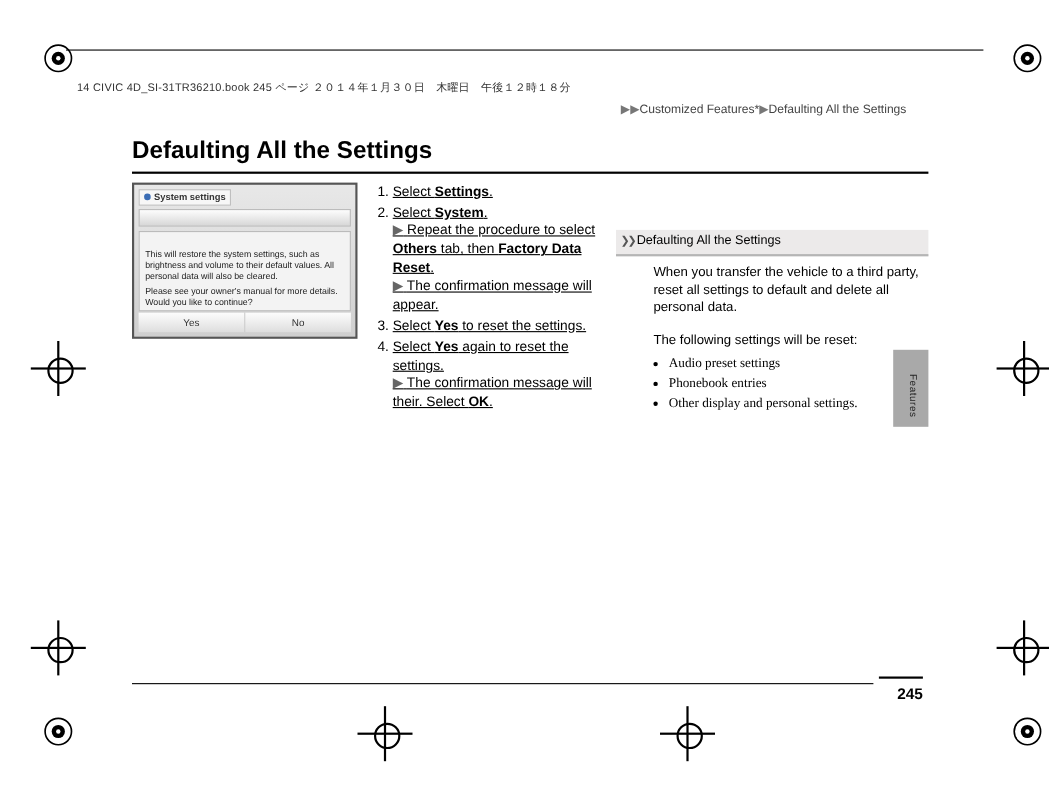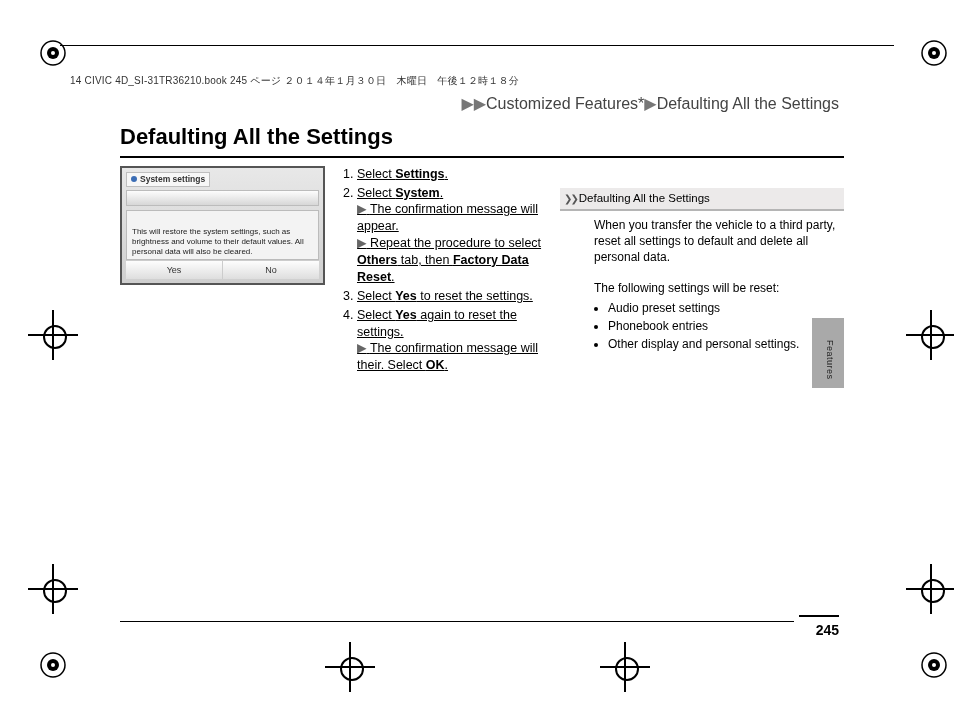--- a/index.html
+++ b/index.html
@@ -55,22 +55,22 @@
     left: 70px;
     font-size: 10px;
     color: #333;
     letter-spacing: 0.2px;
     margin-top: 22px;
   }
 
   .breadcrumb {
     position:absolute;
     top: 93px;
-    right: 115px;
-    font-size: 16px;
+    right: 130px;
+    font-size: 11px;
     color:#444;
   }
   .breadcrumb .arr { color:#777; }
 
   .page {
     position:absolute;
     top: 122px;
     left: 120px;
     right: 110px;
   }
@@ -78,21 +78,21 @@
     font-size: 22px;
     font-weight: 700;
     border-bottom: 2px solid #000;
     padding-bottom: 4px;
     margin-bottom: 8px;
   }
   .intro { padding-bottom:6px; }
 
   .cols {
     display:flex;
-    align-items:center;
+    align-items:flex-end;
   }
 
   
   .leftcol { width: 440px; display:flex; gap:14px; align-items:flex-start;}
   .screenshot {
     width: 205px;
     border: 2px solid #555;
     background: linear-gradient(#e8e8e8,#cfcfcf);
     padding: 4px;
     box-sizing:border-box;
@@ -154,21 +154,21 @@
     display:flex;
     align-items:center;
     gap:2px;
   }
   .rc-head .chev { font-size:10px; color:#555; letter-spacing:-2px;}
   .rc-body {
     padding:6px 4px 0 6px;
     font-size:12px;
     margin-left:28px;
   }
-  .rc-body ul { margin:4px 0 0 14px; padding:0; }
+  .rc-body ul { margin:4px 0 0 14px; padding:0;font-family:Liberation Serif, serif; }
   .rc-body li { margin-bottom:2px;}
 
   .side-tab {
     position:absolute;
     right:110px;
     top:318px;
     width:32px;
     height:70px;
     background:#a9a9a9;
   }
@@ -261,33 +261,34 @@
 <div class="page">
   <div class="title">Defaulting All the Settings</div>
 
   <div class="cols">
     <div class="leftcol">
       <div class="screenshot">
         <div class="tab"><span class="dot"></span><span>System settings</span></div>
         <div class="bar"></div>
         <div class="dialog">
           <div>This will restore the system settings, such as brightness and volume to their default values. All personal data will also be cleared.</div>
+          <div style="margin-top:3px;">Please see your owner's manual for more details. Would you like to continue?</div>
         </div>
         <div class="btns">
           <div>Yes</div>
           <div>No</div>
         </div>
       </div>
 
       <div class="steps">
         <ol>
           <li><span>Select </span><b>Settings</b><span>.</span></li>
           <li><span>Select </span><b>System</b><span>.</span>
+            <div class="sub"><span class="arr">▶</span> <span>Repeat the procedure to select </span><b>Others</b><span> tab, then </span><b>Factory Data Reset</b><span>.</span></div>
             <div class="sub"><span class="arr">▶</span> <span>The confirmation message will appear.</span></div>
-            <div class="sub"><span class="arr">▶</span> <span>Repeat the procedure to select </span><b>Others</b><span> tab, then </span><b>Factory Data Reset</b><span>.</span></div>
           </li>
           <li><span>Select </span><b>Yes</b><span> to reset the settings.</span></li>
           <li><span>Select </span><b>Yes</b><span> again to reset the settings.</span>
             <div class="sub"><span class="arr">▶</span> <span>The confirmation message will their. Select </span><b>OK</b><span>.</span></div>
           </li>
         </ol>
       </div>
     </div>
 
     <div class="rightcol">

